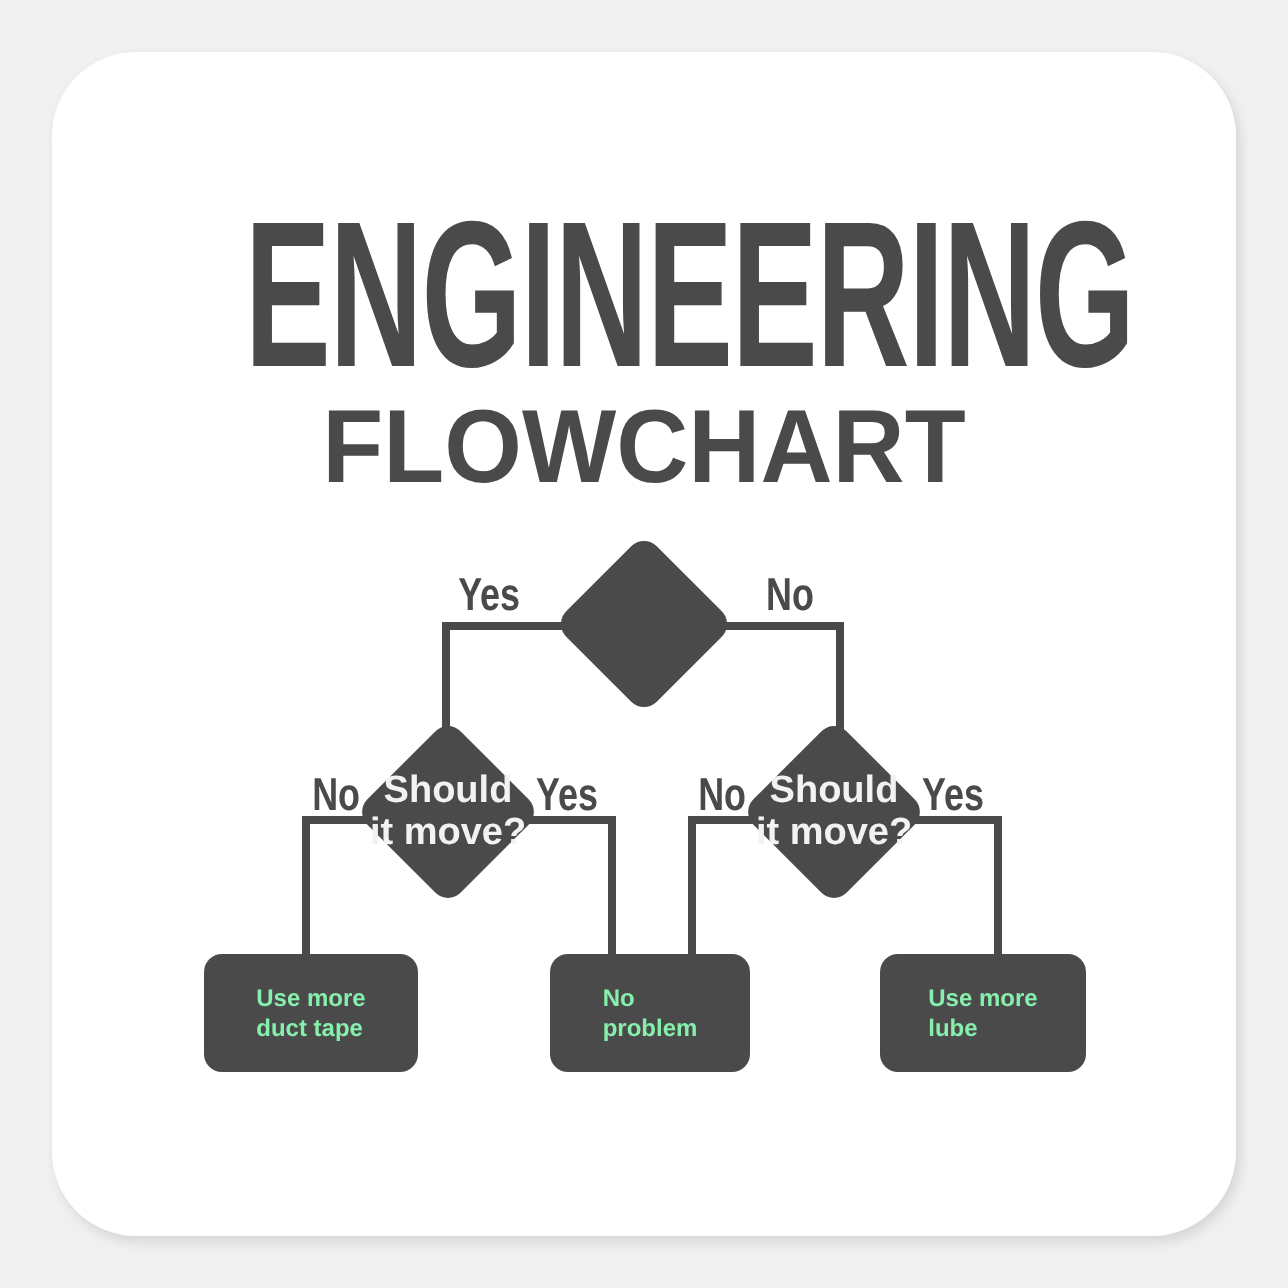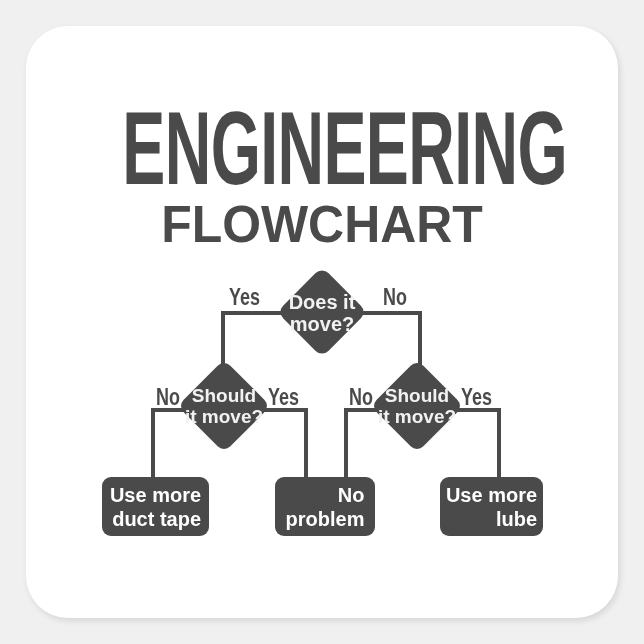--- a/index.html
+++ b/index.html
@@ -113,29 +113,29 @@
     white-space: nowrap;
   }
   .branch-label.left  { transform-origin: 100% 50%; text-align: right; }
   .branch-label.right { transform-origin: 0% 50%;  text-align: left;  }
 
   
   .term-box {
     position: absolute;
     background: #4a4a4a;
     border-radius: 9px;
-    color: #ffffff;
+    color: #86efac;
     font-family: "Liberation Sans", sans-serif;
     font-weight: bold;
-    font-size: 20px;
+    font-size: 12px;
     line-height: 1.2;
     display: flex;
     align-items: center;
     justify-content: center;
-    text-align: right;
+    text-align: left;
     white-space: pre-line;
   }
 </style>
 </head>
 <body>
 
 <div id="stage">
 
   <div id="sticker"></div>
 
@@ -153,22 +153,20 @@
 
     <div class="conn" style="left:151px; top:408px; width:157px; height:4px;"></div>
     <div class="conn" style="left:151px; top:408px; width:4px; height:72px;"></div>
     <div class="conn" style="left:304px; top:408px; width:4px; height:72px;"></div>
 
     <div class="conn" style="left:344px; top:408px; width:157px; height:4px;"></div>
     <div class="conn" style="left:344px; top:408px; width:4px; height:72px;"></div>
     <div class="conn" style="left:497px; top:408px; width:4px; height:72px;"></div>
 
     <div class="diamond" style="left:290px; top:280px; width:64px; height:64px;"></div>
-    <div class="diamond-label" style="left:272px; top:291px; width:100px; font-size:20px;">Does it
-move?</div>
 
     <div class="branch-label left" style="left:200px; top:286px; width:60px;">Yes</div>
     <div class="branch-label right" style="left:383px; top:286px; width:60px;">No</div>
 
     <div class="diamond" style="left:191px; top:373px; width:66px; height:66px;"></div>
     <div class="diamond-label" style="left:174px; top:385px; width:100px; font-size:19px;">Should
 it move?</div>
 
     <div class="branch-label left" style="left:130px; top:386px; width:50px;">No</div>
     <div class="branch-label right" style="left:268px; top:386px; width:55px;">Yes</div>

